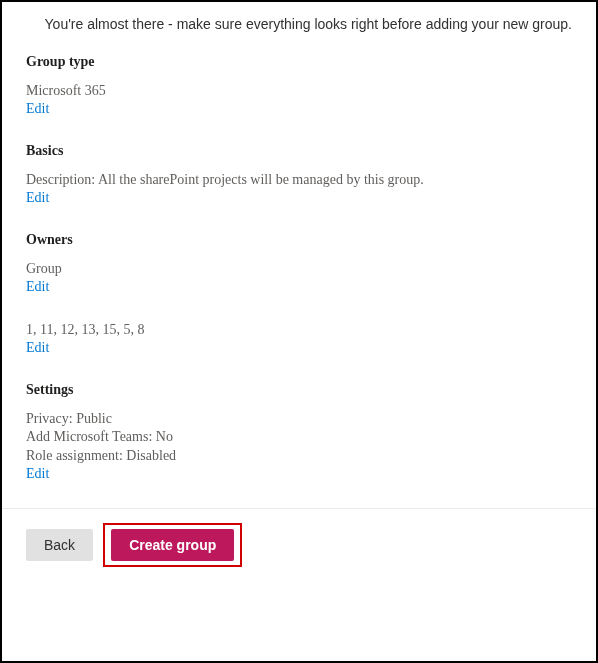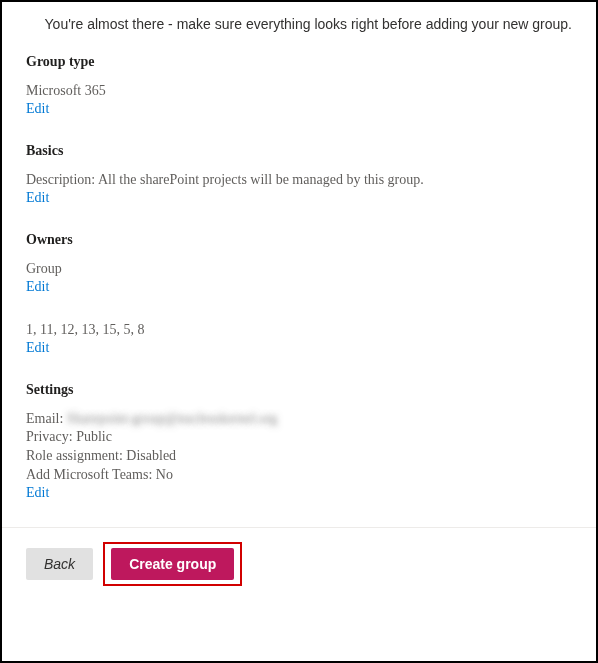--- a/index.html
+++ b/index.html
@@ -62,21 +62,20 @@
     font-size: 14px;
     height: 32px;
     padding: 0 18px;
     border: none;
     cursor: pointer;
     border-radius: 2px;
   }
   .btn-secondary {
     background: #e1e1e1;
     color: #323130;
-    font-style: italic;
   }
   .btn-primary {
     background: #be185d;
     color: #fff;
     font-weight: 600;
   }
   .highlight-box {
     border: 2px solid #d10000;
     padding: 4px 6px;
     display: inline-flex;
@@ -120,34 +119,30 @@
     <div class="section-body">
       <span class="line">1, 11, 12, 13, 15, 5, 8</span>
     </div>
     <a class="edit-link">Edit</a>
   </div>
 
   <div class="section">
     <div class="section-title">Settings</div>
     <div class="section-body">
       <span class="line">
-        <span>Email:</span>
-        <span class="blur">Sharepoint-group@nucleuskernel.org</span>
-      </span>
-      <span class="line">
         <span>Privacy:</span>
         <span>Public</span>
       </span>
       <span class="line">
+        <span>Add Microsoft Teams:</span>
+        <span>No</span>
+      </span>
+      <span class="line">
         <span>Role assignment:</span>
         <span>Disabled</span>
-      </span>
-      <span class="line">
-        <span>Add Microsoft Teams:</span>
-        <span>No</span>
       </span>
     </div>
     <a class="edit-link">Edit</a>
   </div>
 
 </div>
 
 <div class="footer">
   <button class="btn btn-secondary">Back</button>
   <span class="highlight-box">

